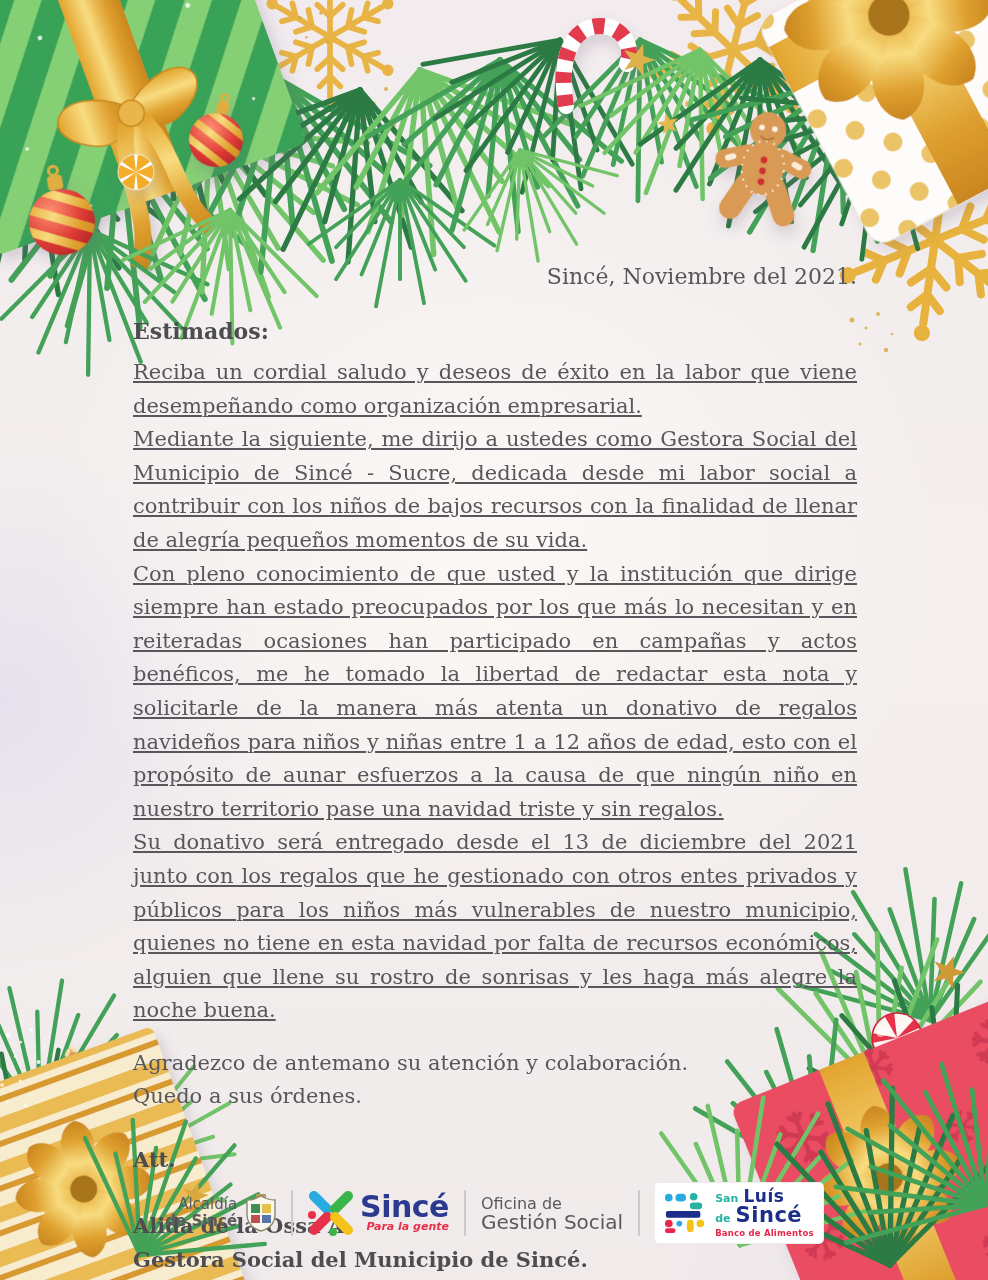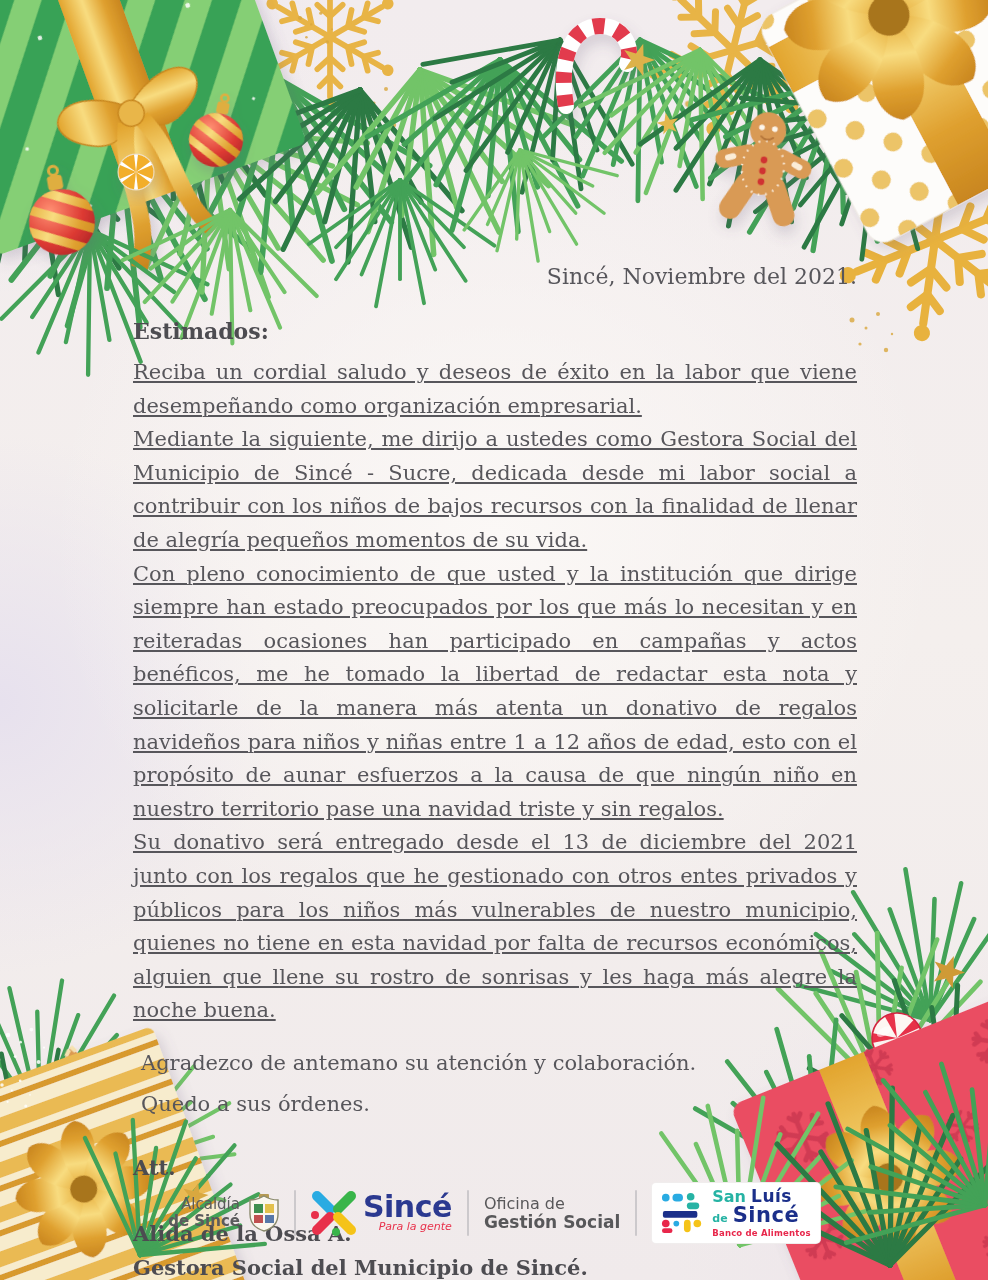--- a/index.html
+++ b/index.html
@@ -13,42 +13,42 @@
       linear-gradient(180deg,#f2ecee 0%,#f4efed 50%,#f0eaeb 100%);
     font-family:"DejaVu Serif", serif;
   }
   .deco{position:absolute;left:0;top:0;width:988px;height:1280px;pointer-events:none;}
   .letter{position:absolute;left:133px;top:0;width:724px;color:#57565b;}
   .date{margin-top:262px;text-align:right;font-size:22px;line-height:30px;}
   .greeting{margin-top:26px;font-size:22px;font-weight:700;color:#4d4c51;}
   .body-block{margin-top:12px;}
   .body-block p{margin:0;font-size:21px;line-height:33.6px;text-align:justify;text-decoration:underline;}
   .closing-block{margin-top:19px;}
-  .closing-block p{margin:8px;font-size:21px;line-height:33.6px;}
+  .closing-block p{margin:0;font-size:21px;line-height:33.6px;}
   .att{margin-top:33px;font-size:21px;font-weight:700;color:#4d4c51;}
   .signature{margin-top:37px;}
   .signature div{font-size:21px;line-height:34px;font-weight:700;color:#4d4c51;}
   
   .footer{
     position:absolute;left:0;top:1183px;width:988px;display:flex;
     justify-content:center;align-items:center;gap:15px;
     font-family:"DejaVu Sans", sans-serif;
   }
   .f-alcaldia{display:flex;align-items:center;gap:9px;}
   .f-alcaldia .txt{text-align:right;color:#5b5b5d;font-size:15px;line-height:17px;}
   .f-alcaldia .txt .b{font-weight:700;}
   .f-div{width:2px;height:46px;background:#ccc9cc;border-radius:2px;}
   .f-since{display:flex;align-items:center;gap:6px;}
   .f-since .word{font-size:30px;font-weight:800;color:#2b3990;line-height:28px;letter-spacing:-0.5px;}
-  .f-since .tag{font-size:11px;font-style:italic;font-weight:400;color:#e8304a;text-align:right;margin-top:-1px;}
+  .f-since .tag{font-size:11px;font-style:italic;font-weight:700;color:#e8304a;text-align:right;margin-top:-1px;}
   .f-oficina{color:#58585a;font-size:16px;line-height:19px;}
-  .f-oficina .b{font-weight:700;font-size:17px;}
+  .f-oficina .b{font-weight:400;font-size:20px;}
   .f-sanluis{background:#fff;border-radius:4px;padding:5px 9px;display:flex;align-items:center;gap:7px;box-shadow:0 0 0 1px #f0eded;}
   .f-sanluis .col{line-height:1;}
-  .f-sanluis .r1 .teal{color:#26b3a4;font-size:16px;font-weight:700;}
+  .f-sanluis .r1 .teal{color:#26b3a4;font-size:11px;font-weight:700;}
   .f-sanluis .r1 .navy{color:#1b2f8a;font-size:17px;font-weight:800;letter-spacing:0.5px;}
   .f-sanluis .r2 .teal{color:#26b3a4;font-size:11px;font-weight:700;}
   .f-sanluis .r2 .navy{color:#1b2f8a;font-size:21px;font-weight:800;letter-spacing:0.5px;}
   .f-sanluis .r3{color:#e8274b;font-size:8.5px;font-weight:700;margin-top:3px;letter-spacing:0.2px;}
 </style>
 </head>
 <body>
 
 <div class="page">
 

